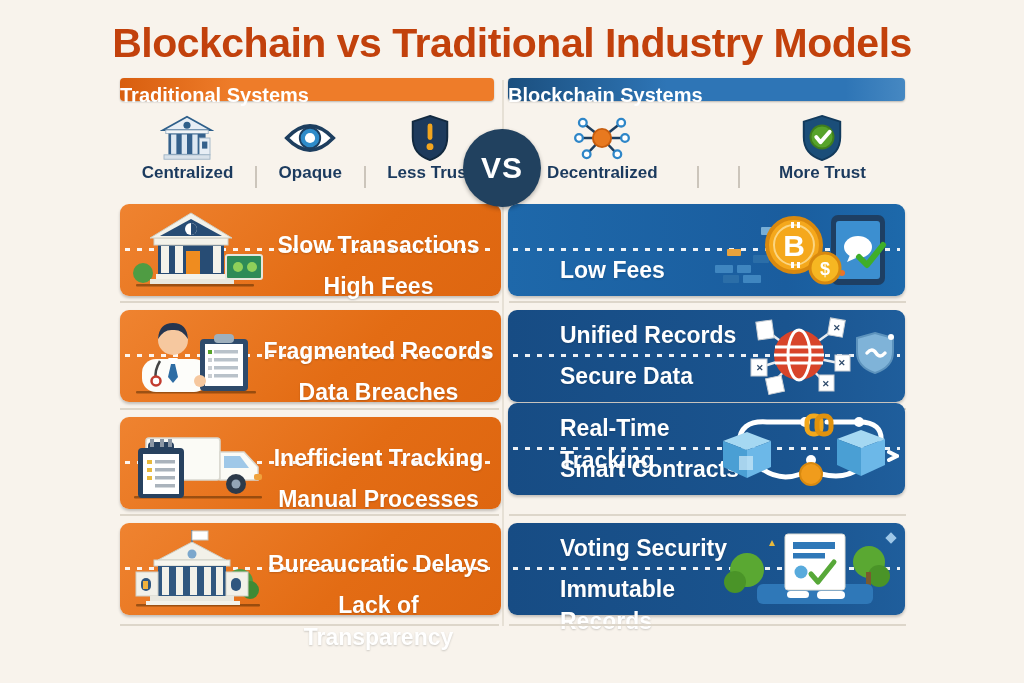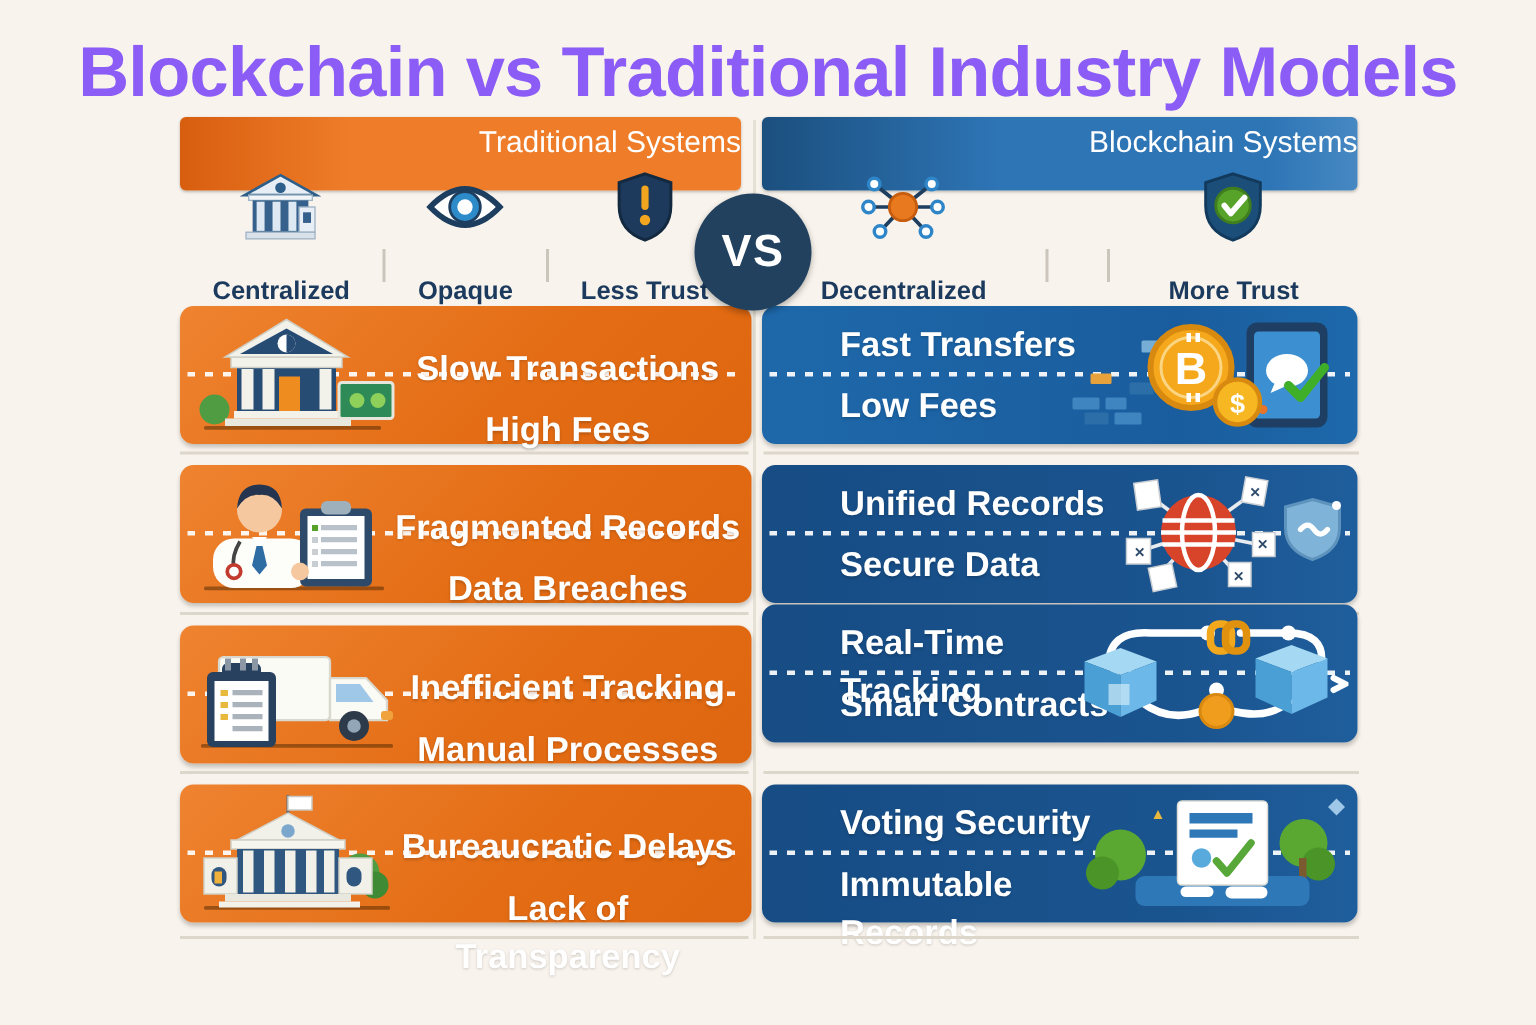--- a/index.html
+++ b/index.html
@@ -3,42 +3,42 @@
 <meta charset="utf-8">
 <style>
   * { margin:0; padding:0; box-sizing:border-box; }
   body { background:#555; font-family:"Liberation Sans", sans-serif; }
   .page {
     position:relative; width:1024px; height:683px; margin:0 auto;
     background:#f8f3ec; overflow:hidden;
   }
   .title {
     position:absolute; top:20px; left:0; width:100%;
-    text-align:center; font-size:47px; font-weight:800;
-    color:#8b5cf6; letter-spacing:-0.5px;
+    text-align:center; font-size:41px; font-weight:800;
+    color:#c2410c; letter-spacing:-0.5px;
   }
   .col-header {
-    position:absolute; top:78px; height:49px; border-radius:4px;
-    color:#fff; font-size:20px; font-weight:normal; text-align:right;
+    position:absolute; top:78px; height:23px; border-radius:4px;
+    color:#fff; font-size:20px; font-weight:bold; text-align:left;
     line-height:35px; box-shadow:0 1px 2px rgba(0,0,0,0.25);
   }
   .col-header.trad { left:120px; width:374px; background:linear-gradient(90deg,#d85e0f,#ee7c29 30%,#ee7c29); }
   .col-header.block { left:508px; width:397px; background:linear-gradient(90deg,#1b4f7e,#2e75b6 40%,#2e75b6 85%,#4688c2); }
 
   .center-line { position:absolute; left:502px; top:80px; width:2px; height:546px; background:#e6e0d5; }
 
   .attr-row {
     position:absolute; top:114px; height:82px; display:flex;
     justify-content:space-evenly; align-items:flex-start;
   }
   .attr-row.trad { left:120px; width:374px; }
   .attr-row.block { left:508px; width:397px; }
   .attr-item { display:flex; flex-direction:column; align-items:center; }
   .attr-item .ic { height:48px; display:flex; align-items:center; }
-  .attr-label { margin-top:22px; font-size:17px; font-weight:bold; color:#1b3a5e; white-space:nowrap; }
+  .attr-label { margin-top:1px; font-size:17px; font-weight:bold; color:#1b3a5e; white-space:nowrap; }
   .attr-sep { width:2px; height:22px; background:#ccc5bb; margin-top:52px; }
 
   .vs-circle {
     position:absolute; left:463px; top:129px; width:78px; height:78px;
     border-radius:50%; background:#21415f; z-index:5;
     color:#fff; font-size:30px; font-weight:800; text-align:center;
     line-height:78px; letter-spacing:1px; box-shadow:0 2px 4px rgba(0,0,0,0.3);
   }
 
   .card {
@@ -214,21 +214,20 @@
         <text x="85" y="47" text-anchor="middle" font-size="30" font-weight="bold" fill="#fff" font-family="Liberation Sans, sans-serif">B</text>
         <rect x="82" y="13" width="3" height="6" fill="#fff"></rect>
           <rect x="88" y="13" width="3" height="6" fill="#fff"></rect>
         <rect x="82" y="53" width="3" height="6" fill="#fff"></rect>
           <rect x="88" y="53" width="3" height="6" fill="#fff"></rect>
         <circle cx="116" cy="59" r="15" fill="#f6b722" stroke="#d8890f" stroke-width="3"></circle>
         <text x="116" y="66" text-anchor="middle" font-size="18" font-weight="bold" fill="#fff" font-family="Liberation Sans, sans-serif">$</text>
       </svg>
     </span>
     <div class="card-text">
-      <div class="ct-line1">Fast Transfers</div>
       <div class="ct-line2">Low Fees</div>
     </div>
   </div>
 
   <div class="sep l" style="top:301px;"></div>
   <div class="sep r" style="top:301px;"></div>
 
   <div class="card trad" style="top:310px;">
     <div class="card-dash"></div>
     <span class="illus l">

